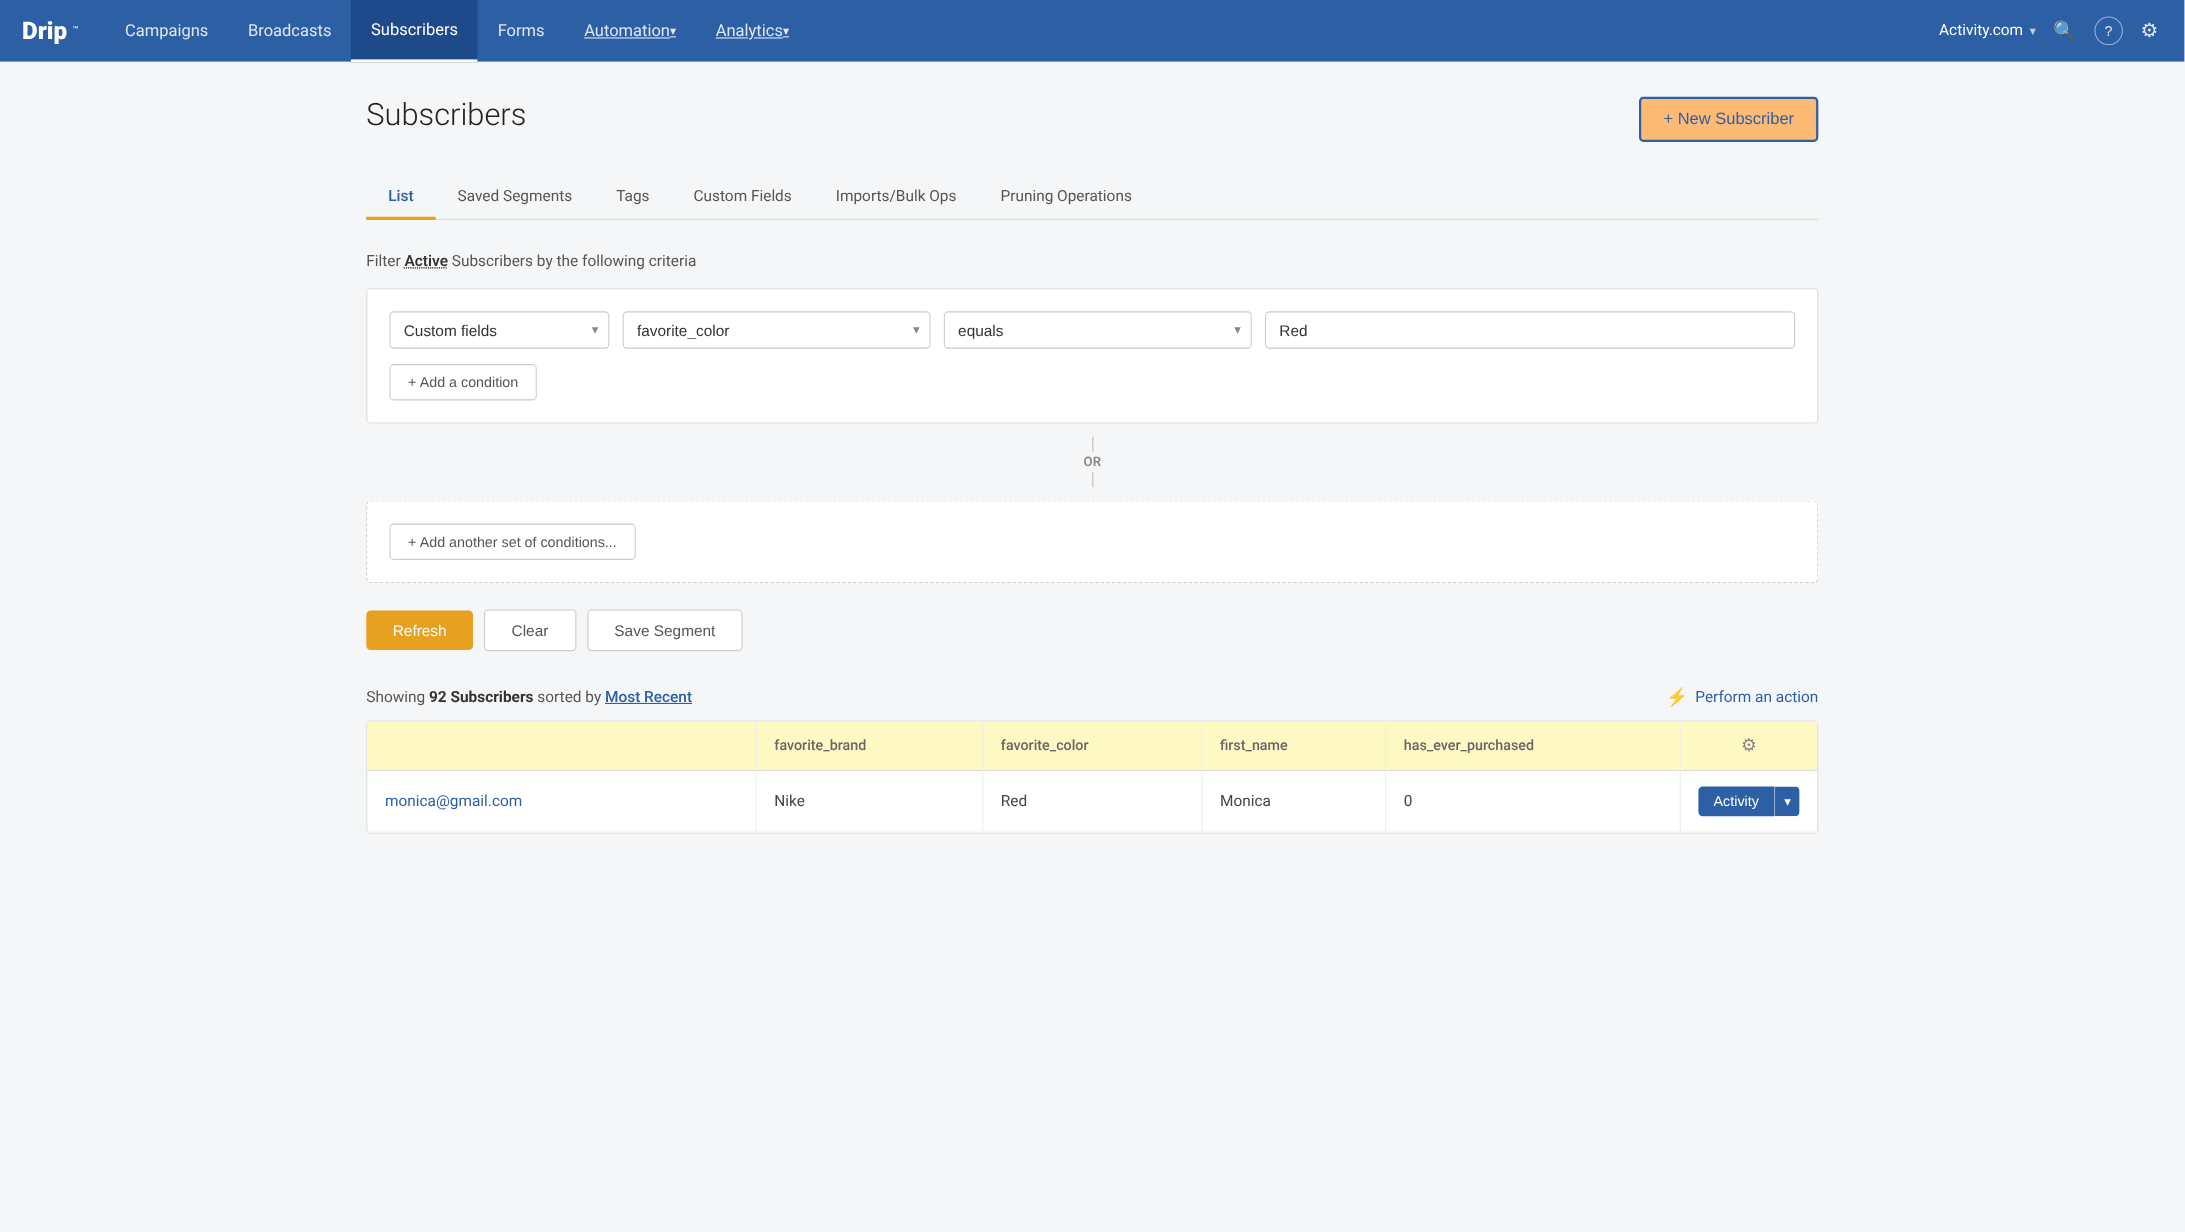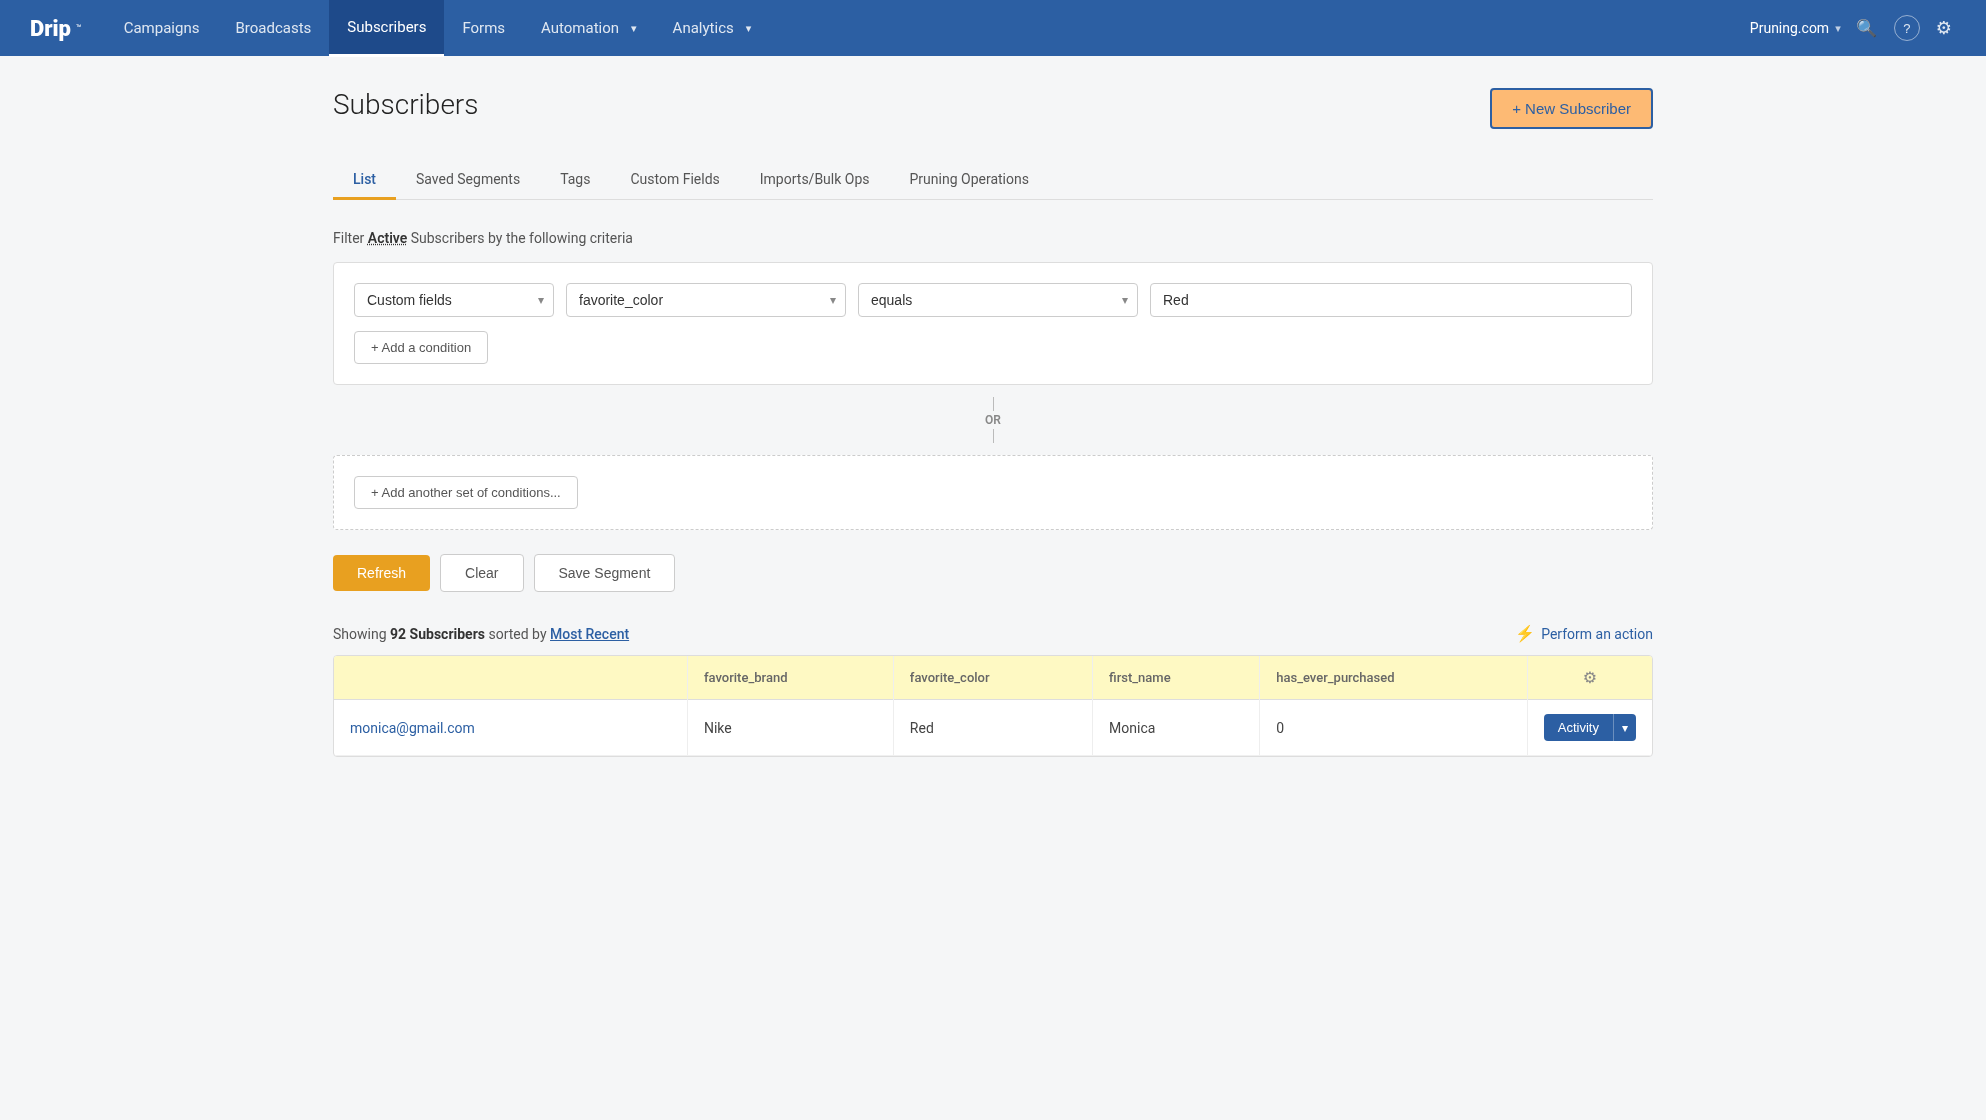--- a/index.html
+++ b/index.html
@@ -1,21 +1,21 @@
 <!DOCTYPE html>
 <html><head>
   <meta charset="utf-8">
   <style>
     *, *::before, *::after { box-sizing: border-box; margin: 0; padding: 0; }
     body { font-family: -apple-system, BlinkMacSystemFont, 'Segoe UI', Roboto, sans-serif; background: #f5f6f7; color: #333; font-size: 14px; }
     .nav-logo { color: #fff; font-weight: 900; font-size: 22px; margin-right: 24px; display: flex; align-items: center; gap: 4px; }
     .nav-links { display: flex; align-items: center; gap: 0; flex: 1; }
     .nav-link { color: rgba(255,255,255,0.85); text-decoration: none; padding: 0 18px; height: 57px; display: flex; align-items: center; font-size: 15px; cursor: pointer; }
     .nav-link.active { background: #1e4a8a; color: #fff; border-bottom: 3px solid #fff; }
-    .nav-link-with-arrow { display: flex; align-items: center; gap: 12px; }
+    .nav-link-with-arrow { display: flex; align-items: center; gap: 0; text-decoration: underline; }
     .nav-right { display: flex; align-items: center; gap: 12px; margin-left: auto; }
     .nav-account { color: #fff; display: flex; align-items: center; gap: 6px; cursor: pointer; font-size: 14px; }
     .nav-icon-btn { color: rgba(255,255,255,0.85); cursor: pointer; font-size: 18px; background: none; border: none; padding: 4px; display: flex; align-items: center; }
 
     
     .page { max-width: 1400px; margin: 0 auto; padding: 32px 40px 60px; }
     .page-title { font-size: 28px; font-weight: 300; color: #222; margin-bottom: 20px; }
 
     
     .tabs { display: flex; gap: 0; border-bottom: 1px solid #ddd; margin-bottom: 30px; }
@@ -74,42 +74,42 @@
     .activity-btn { background: #2c5fa3; color: #fff; border: none; border-radius: 4px 0 0 4px; padding: 6px 14px; font-size: 13px; cursor: pointer; }
     .activity-arrow-btn { background: #2c5fa3; color: #fff; border: none; border-left: 1px solid rgba(255,255,255,0.3); border-radius: 0 4px 4px 0; padding: 6px 8px; font-size: 12px; cursor: pointer; }
 
     
     .new-subscriber-btn { background: #fdba74; border: 2px solid #2c5fa3; color: #2c5fa3; border-radius: 4px; padding: 10px 20px; font-size: 15px; cursor: pointer; display: flex; align-items: center; gap: 6px; font-weight: 500; }
     .page-header { display: flex; justify-content: space-between; align-items: flex-start; margin-bottom: 20px; }
   </style>
 </head>
 <body>
 
-<nav style="background:#2c5fa3;display:flex;align-items:center;height:56px;padding:0 30px;gap:0;">
+<nav style="background:#2c5fa3;display:flex;align-items:center;height:56px;padding:0 20px;gap:0;">
   <div class="nav-logo">
     <span>Drip</span>
       <span style="font-size:9px;vertical-align:super;font-weight:normal;margin-left:1px;">™</span>
   </div>
   <div class="nav-links">
     <a class="nav-link">Campaigns</a>
     <a class="nav-link">Broadcasts</a>
     <a class="nav-link active">Subscribers</a>
     <a class="nav-link">Forms</a>
     <a class="nav-link nav-link-with-arrow">
         <span>Automation</span> 
         <span style="font-size:11px;">▾</span>
       </a>
     <a class="nav-link nav-link-with-arrow">
         <span>Analytics</span> 
         <span style="font-size:11px;">▾</span>
       </a>
   </div>
   <div class="nav-right">
     <span class="nav-account">
-      <span>Pruning.com</span>
+      <span>Activity.com</span>
       <span style="font-size:11px;color:rgba(255,255,255,0.7);">▾</span>
     </span>
     <button class="nav-icon-btn" style="color:rgba(255,255,255,0.85);font-size:17px;">🔍</button>
     <button class="nav-icon-btn" style="color:rgba(255,255,255,0.85);font-size:17px;border:1px solid rgba(255,255,255,0.5);border-radius:50%;width:26px;height:26px;display:flex;align-items:center;justify-content:center;font-size:13px;">?</button>
     <button class="nav-icon-btn" style="color:rgba(255,255,255,0.85);font-size:18px;">⚙</button>
   </div>
 </nav>
 
 <div class="page">
 

